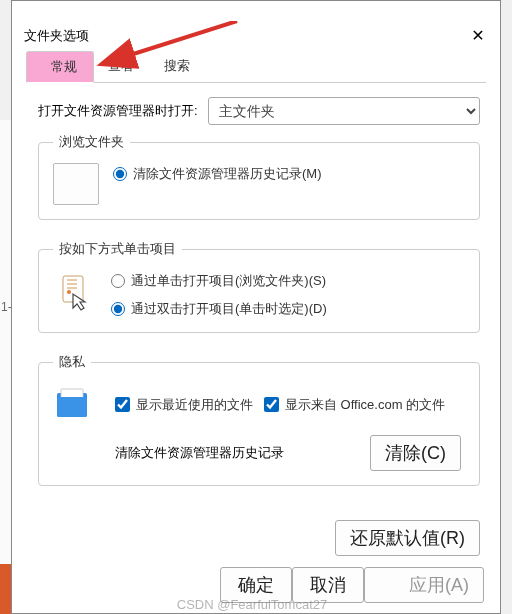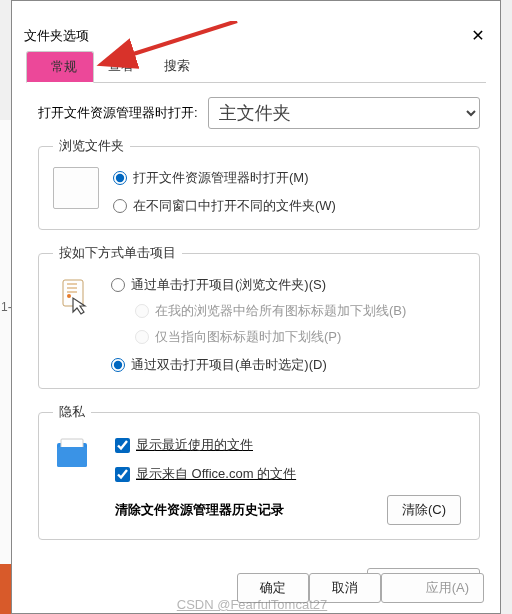--- a/index.html
+++ b/index.html
@@ -2,47 +2,47 @@
 <html><head>
   <meta charset="utf-8">
   <style>
     * { box-sizing: border-box; margin: 0; padding: 0; }
     body { font-family: "Microsoft YaHei", "Segoe UI", sans-serif; font-size: 12px; background: #f0f0f0; width: 512px; height: 614px; overflow: hidden; position: relative; }
     .dialog { width: 490px; height: 614px; background: #fff; border: 1px solid #888; position: absolute; left: 11px; top: 0; }
     .titlebar { display: flex; justify-content: space-between; align-items: center; padding: 8px 12px 6px 12px; font-size: 13px; margin-top: 17px; }
     .close-btn { cursor: pointer; font-size: 16px; width: 20px; text-align: center; }
     .tabs { display: flex; margin: 0 14px; border-bottom: 1px solid #ccc; position: relative; }
     .tab { padding: 6px 16px 6px 14px; font-size: 13px; cursor: pointer; position: relative; color: #333; }
-    .tab.active { border: 1px solid #ccc; border-bottom: 1px solid #fff; margin-bottom: -1px; background: #ec4899; border-radius: 3px 3px 0 0; padding-left: 24px; }
+    .tab.active { border: 1px solid #ccc; border-bottom: 1px solid #fff; margin-bottom: -1px; background: #f9a8d4; border-radius: 3px 3px 0 0; padding-left: 24px; }
     .arrow { position: absolute; left: 55px; top: 20px; z-index: 100; pointer-events: none; }
     .content { padding: 14px 20px 10px 26px; }
     .row { display: flex; align-items: center; margin-bottom: 8px; gap: 10px; }
     .label { font-size: 13px; text-align: center; }
-    select { flex: 1; padding: 4px 6px; font-size: 18px; border: 1px solid #aaa; border-radius: 3px; background: #fff; color: #444; }
-    fieldset { border: 1px solid #ccc; border-radius: 4px; padding: 12px 14px 14px 14px; margin-bottom: 14px; }
+    select { flex: 1; padding: 4px 6px; font-size: 14px; border: 1px solid #aaa; border-radius: 3px; background: #fff; color: #444; }
+    fieldset { border: 1px solid #ccc; border-radius: 4px; padding: 12px 14px 14px 14px; margin-bottom: 20px; }
     legend { font-size: 13px; padding: 0 6px; color: #333; }
     .fieldset-body { display: flex; gap: 14px; }
     .icon-box { width: 46px; height: 42px; border: 1px solid #bbb; border-radius: 2px; background: #fdfdfd; flex-shrink: 0; }
     .options { display: flex; flex-direction: column; gap: 10px; padding-top: 2px; }
     .radio-row, .check-row { display: flex; align-items: center; gap: 6px; font-size: 13px; color: #333; }
     input[type="radio"] { width: 14px; height: 14px; cursor: pointer; accent-color: #0067c0; }
     input[type="checkbox"] { width: 15px; height: 15px; cursor: pointer; accent-color: #0067c0; }
     .sub-options { margin-left: 24px; display: flex; flex-direction: column; gap: 8px; margin-top: -2px; }
     .sub-options .radio-row { color: #999; }
     .sub-options input[type="radio"] { filter: grayscale(1); opacity: 0.55; }
     .folder-icon { width: 44px; height: 40px; flex-shrink: 0; }
     .privacy-body { display: flex; gap: 18px; }
-    .privacy-opts { display: flex; flex-direction: column; gap: 11px; padding-top: 3px; text-decoration: underline; }
+    .privacy-opts { display: flex; flex-direction: row; gap: 11px; padding-top: 3px; }
     .clear-row { display: flex; align-items: center; justify-content: space-between; margin-top: 12px; padding-left: 62px; padding-right: 4px; }
-    .clear-row .label { font-size: 13px; font-weight: bold; }
-    .btn { padding: 5px 14px; font-size: 13px; border: 1px solid #aaa; background: #fdfdfd; border-radius: 3px; cursor: pointer; color: #222; min-width: 72px; }
+    .clear-row .label { font-size: 13px; }
+    .btn { padding: 5px 14px; font-size: 18px; border: 1px solid #aaa; background: #fdfdfd; border-radius: 3px; cursor: pointer; color: #222; min-width: 72px; }
     .btn.disabled { color: #999; padding-left: 44px; }
     .restore-row { display: flex; justify-content: flex-end; padding: 0 20px; margin-top: 4px; }
     .dialog-buttons { position: absolute; bottom: 10px; right: 16px; display: flex; }
-    .watermark { position: absolute; bottom: 2px; left: 0; right: 8px; text-align: center; color: rgba(120,120,120,0.55); font-size: 13px; z-index: 0; text-decoration: underline; }
+    .watermark { position: absolute; bottom: 2px; left: 0; right: 8px; text-align: center; color: rgba(120,120,120,0.55); font-size: 13px; z-index: 0; }
     .left-strip { position: absolute; left: 0; top: 120px; bottom: 50px; width: 11px; background: #fafafa; }
     .orange-strip { position: absolute; left: 0; bottom: 0; width: 11px; height: 50px; background: #d85a2a; }
     .num1 { position: absolute; left: 1px; top: 300px; font-size: 12px; color: #666; }
     .click-icon { width: 44px; height: 44px; flex-shrink: 0; display:flex; align-items:center; justify-content:center; }
   </style>
 </head>
 <body>
 
 <div class="left-strip"></div>
 <div class="orange-strip"></div>
@@ -77,25 +77,21 @@
       </select>
     </div>
 
     <fieldset>
       <legend>浏览文件夹</legend>
       <div class="fieldset-body">
         <div class="icon-box"></div>
         <div class="options">
           <label class="radio-row">
             <input type="radio" name="browse" checked="" style="">
-            <span>打开文件资源管理器时打开(M)</span>
-          </label>
-          <label class="radio-row">
-            <input type="radio" name="browse" style="">
-            <span>在不同窗口中打开不同的文件夹(W)</span>
+            <span>清除文件资源管理器历史记录(M)</span>
           </label>
         </div>
       </div>
     </fieldset>
 
     <fieldset>
       <legend>按如下方式单击项目</legend>
       <div class="fieldset-body">
         <div class="click-icon">
           <svg width="40" height="40" viewBox="0 0 40 40">
@@ -103,30 +99,20 @@
             <path d="M12 8 L22 8 M12 12 L22 12 M12 16 L22 16" stroke="#d09850" stroke-width="1.2"></path>
             <path d="M18 22 L18 36 L22 32 L26 38 L29 36 L25 30 L30 30 Z" fill="#fff" stroke="#444" stroke-width="1.2"></path>
             <circle cx="14" cy="20" r="2" fill="#e67b2a"></circle>
           </svg>
         </div>
         <div class="options">
           <label class="radio-row">
             <input type="radio" name="click" style="">
             <span>通过单击打开项目(浏览文件夹)(S)</span>
           </label>
-          <div class="sub-options">
-            <label class="radio-row">
-              <input type="radio" name="underline" disabled="" style="">
-              <span>在我的浏览器中给所有图标标题加下划线(B)</span>
-            </label>
-            <label class="radio-row">
-              <input type="radio" name="underline" disabled="" style="">
-              <span>仅当指向图标标题时加下划线(P)</span>
-            </label>
-          </div>
           <label class="radio-row">
             <input type="radio" name="click" checked="" style="">
             <span>通过双击打开项目(单击时选定)(D)</span>
           </label>
         </div>
       </div>
     </fieldset>
 
     <fieldset>
       <legend>隐私</legend>

